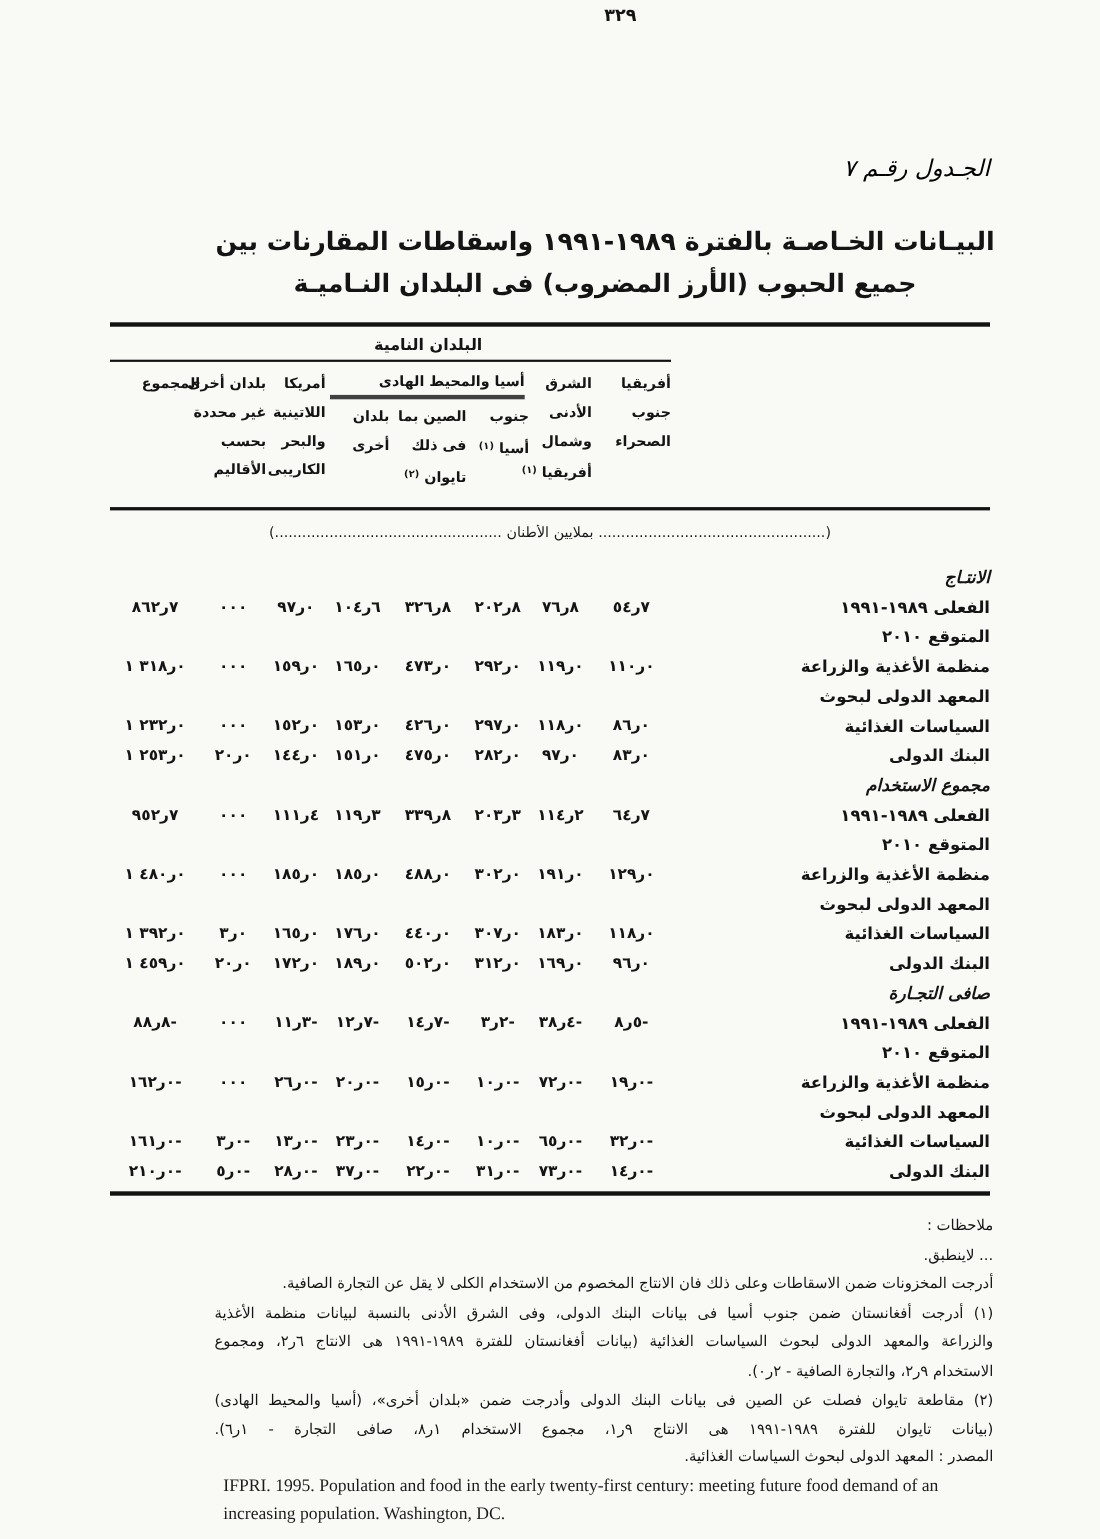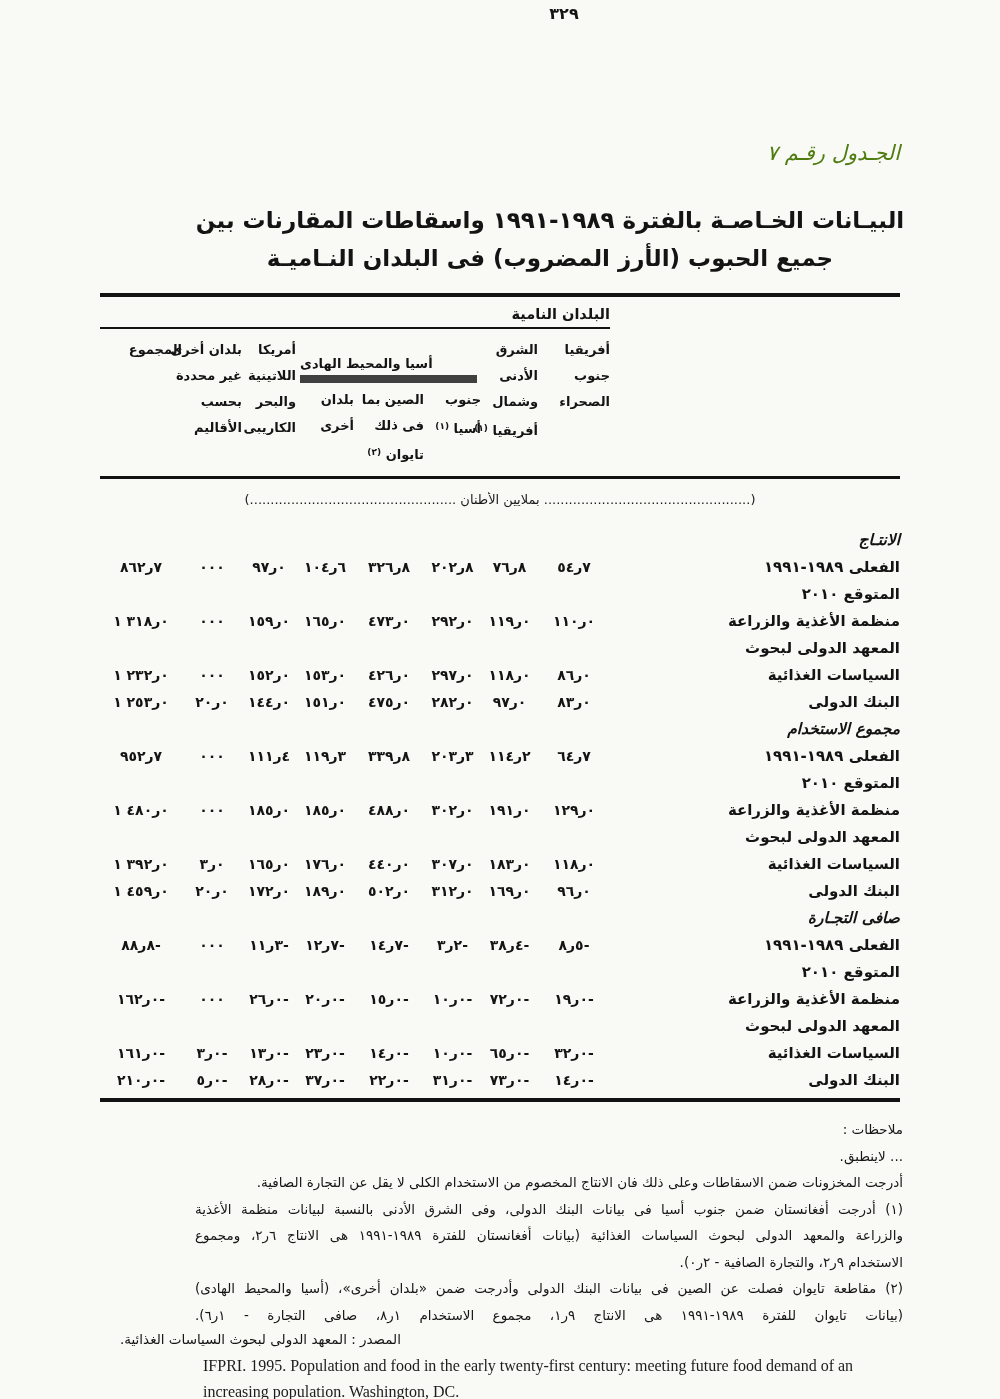--- a/index.html
+++ b/index.html
@@ -9,49 +9,49 @@
     font-family:"DejaVu Sans",sans-serif;
     direction:rtl;
   }
   .page{position:relative;width:900px;height:1399px;}
   .page-number{
     text-align:center;font-weight:bold;font-size:16px;
     padding-top:4px;transform:translateX(14px); 
   }
   .table-caption{
     margin:118px 100px 0 0;text-align:right;
-    font-style:italic;font-size:21px;color:#4d7c0f;
+    font-style:italic;font-size:21px;color:#000000;
   }
   .doc-title{
     margin-top:36px;text-align:center;font-weight:bold;
     font-size:23px;line-height:38px;letter-spacing:.2px;
   }
   .tbl{margin:16px 100px 0 100px;width:800px;}
   .rule-thick{height:4px;background:#121212;}
   .rule-mid{height:3px;background:#121212;}
   
   .hdr1{display:grid;direction:rtl;grid-template-columns:290px 510px;}
   .hdr1 .spacer{border:none;}
   .hdr1 .dev{
     border-bottom:2px solid #121212;
-    text-align:right;padding:9px 0 5px 0;padding-left:240px;
+    text-align:left;padding:9px 0 5px 0;padding-left:240px;
     font-weight:bold;font-size:14.5px;
   }
   
   .hdr2{
     display:grid;direction:rtl;
     grid-template-columns:290px 72px 57px 185px 54px 60px 82px;
     padding:8px 0 8px 0;min-height:116px;
   }
   .hcell{font-weight:bold;font-size:13px;line-height:26px;}
   .hcell .ln{white-space:nowrap;}
   .sup{font-size:9px;vertical-align:4px;}
   .asia-title{
-    font-weight:bold;font-size:13px;line-height:22px;text-align:left;
-    border-bottom:8px solid #404040;margin:16px 4px 4px 4px;
+    font-weight:bold;font-size:13px;line-height:22px;text-align:right;
+    border-bottom:4px solid #404040;margin:0 4px 4px 4px;
   }
   .asia-sub{display:grid;direction:rtl;grid-template-columns:57px 70px 58px;}
   
   .units{
     text-align:center;font-size:13px;margin:13px 0 10px 0;
     white-space:nowrap;overflow:hidden;color:#1a1a1a;
   }
   
   .trow{
     display:grid;direction:rtl;
@@ -67,21 +67,21 @@
     text-align:center;font-weight:bold;font-size:14px;
     direction:ltr;unicode-bidi:bidi-override;white-space:nowrap;
   }
   .tbody-pad{padding:10px 0 4px 0;}
   
   .notes{margin:14px 97px 0 95px;font-size:13.5px;line-height:26.5px;color:#161616;}
   .note-line{text-align:right;}
   .note-line.just{text-align:justify;text-align-last:justify;}
   .num-inline{direction:ltr;unicode-bidi:bidi-override;}
   .source-ar{
-    margin:3px 97px 0 0;text-align:left;
+    margin:3px 97px 0 0;text-align:right;
     font-size:13.5px;font-weight:normal;padding-left:20px;
   }
   .source-en{
     direction:ltr;text-align:left;margin:6px 90px 0 103px;
     font-family:"Liberation Serif","DejaVu Serif",serif;
     font-size:16px;line-height:26px;color:#1c1c1c;
   }
 </style>
 </head>
 <body>

